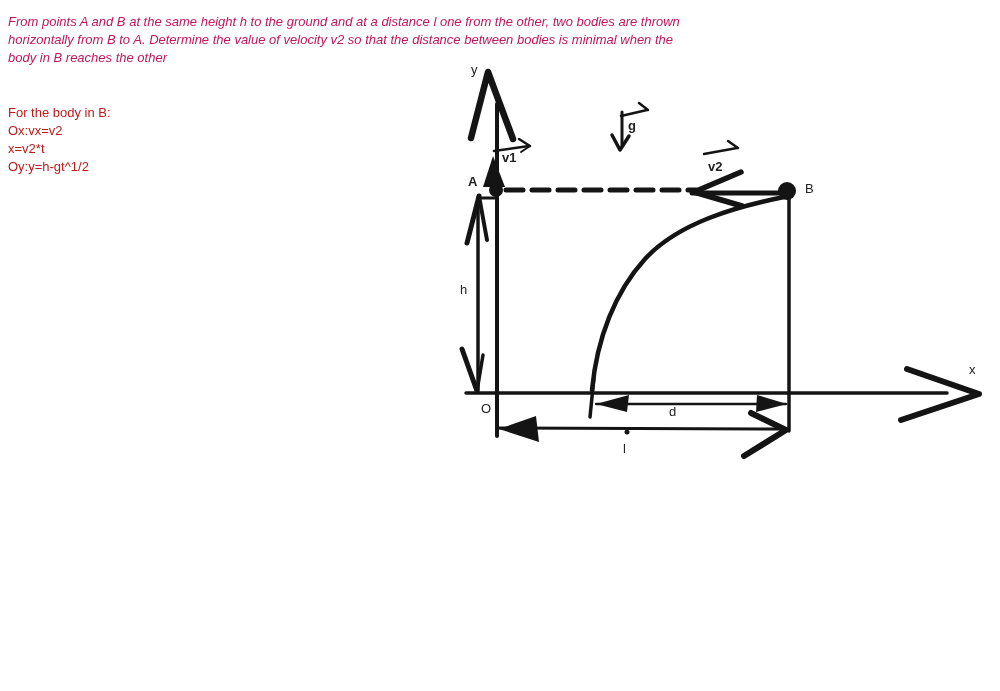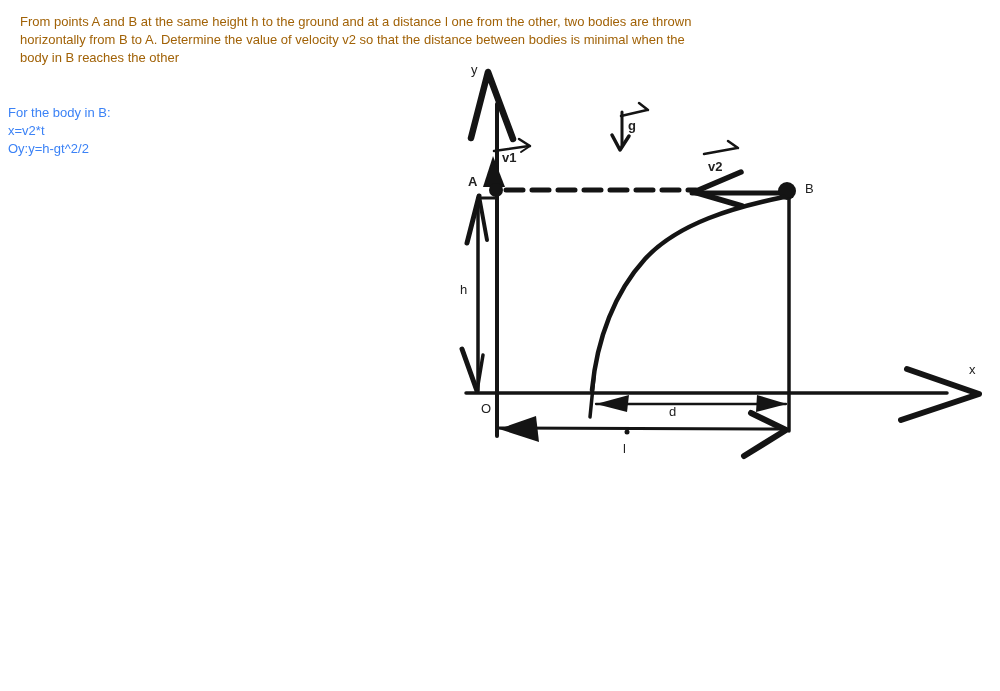--- a/index.html
+++ b/index.html
@@ -10,35 +10,36 @@
   .canvas {
     position: relative;
     width: 1000px;
     height: 691px;
     background: #ffffff;
     overflow: hidden;
     font-family: "Liberation Sans", sans-serif;
   }
   .problem-text {
     position: absolute;
-    left: 20px;
+    left: 8px;
     top: 13px;
     width: 740px;
     font-size: 13px;
     line-height: 18px;
-    color: #a16207;
+    color: #be185d;
+    font-style: italic;
   }
   .solution-text {
     position: absolute;
     left: 8px;
     top: 104px;
     width: 320px;
     font-size: 13px;
     line-height: 18px;
-    color: #3b82f6;
+    color: #b91c1c;
   }
   .diagram-svg {
     position: absolute;
     left: 0;
     top: 0;
     width: 1000px;
     height: 691px;
   }
   .diagram-svg line,
   .diagram-svg polyline,
@@ -69,22 +70,23 @@
 <div class="canvas">
 
   <div class="problem-text">
     <div>From points A and B at the same height h to the ground and at a distance l one from the other, two bodies are thrown</div>
     <div>horizontally from B to A. Determine the value of velocity v2 so that the distance between bodies is minimal when the</div>
     <div>body in B reaches the other</div>
   </div>
 
   <div class="solution-text">
     <div>For the body in B:</div>
+    <div>Ox:vx=v2</div>
     <div>x=v2*t</div>
-    <div>Oy:y=h-gt^2/2</div>
+    <div>Oy:y=h-gt^1/2</div>
   </div>
 
   <svg class="diagram-svg" viewBox="0 0 1000 691" xmlns="http://www.w3.org/2000/svg">
 
     <g>
       <line x1="497" y1="104" x2="497" y2="436" stroke-width="4"></line>
       <polyline points="471,138 488,72 513,139" stroke-width="6.5"></polyline>
     </g>
     <text class="dlabel" x="471" y="74">y</text>
 

